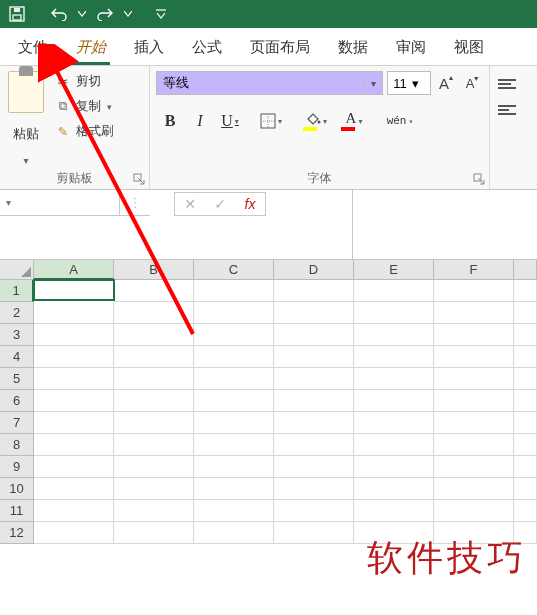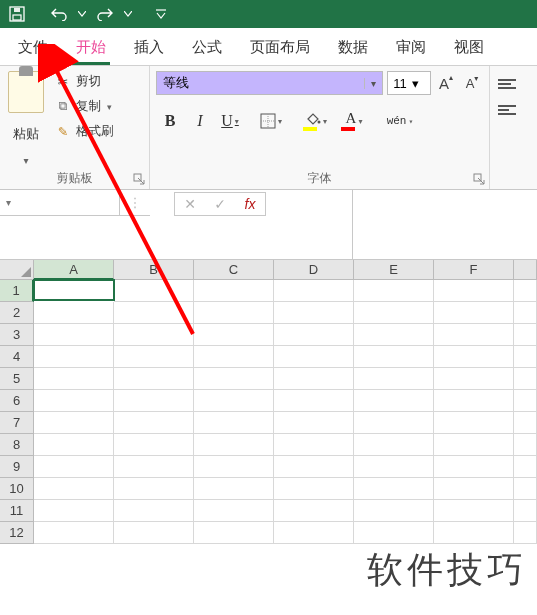--- a/index.html
+++ b/index.html
@@ -5,21 +5,21 @@
   * { box-sizing: border-box; margin: 0; padding: 0; }
   body { font-family: "Microsoft YaHei", sans-serif; font-size: 13px; background: #fff; width: 537px; height: 615px; overflow: hidden; position: relative; }
   
   .titlebar { background: #217346; height: 28px; display: flex; align-items: center; padding: 0 6px; gap: 6px; }
   .titlebar .tb-btn { width: 22px; height: 22px; display: flex; align-items: center; justify-content: center; color: #fff; border-radius: 2px; }
   .titlebar .tb-sep { width: 8px; }
   .tb-btn svg { display: block; }
   
   .tabs { display: flex; border-bottom: 1px solid #d0d0d0; background: #fff; padding: 0 4px; }
   .tab { padding: 10px 14px 8px; color: #333; cursor: pointer; position: relative; font-size: 15px; }
-  .tab.active { color: #ec4899; }
+  .tab.active { color: #a16207; font-style: italic; }
   .tab.active::after { content: ""; position: absolute; left: 10px; right: 10px; bottom: 0; height: 3px; background: #217346; }
   
   .ribbon { display: flex; border-bottom: 1px solid #c8c8c8; background: #f8f8f8; height: 124px; }
   .ribbon-group { display: flex; flex-direction: column; border-right: 1px solid #d8d8d8; padding: 3px 4px 1px; position: relative; }
   .group-body { flex: 1; display: flex; gap: 3px; }
   .group-label { text-align: center; color: #666; font-size: 12px; padding: 2px 0 1px; position: relative; }
   .group-launcher { position: absolute; right: 2px; bottom: 2px; width: 14px; height: 14px; color: #888; }
   
   .paste-large { display: flex; flex-direction: column; align-items: center; justify-content: flex-end; padding: 2px 4px; gap: 12px; }
   .paste-large .icon-clip { width: 36px; height: 42px; border: 1px solid #d0c090; background: #fffbe6; position: relative; border-radius: 2px; }
@@ -69,21 +69,21 @@
   .gh { background: #e6e6e6; border-right: 1px solid #bbb; border-bottom: 1px solid #bbb; text-align: center; font-size: 13px; color: #444; height: 20px; line-height: 20px; }
   .gh-corner { background: #e6e6e6; border-right: 1px solid #bbb; border-bottom: 1px solid #bbb; position: relative; }
   .gh-corner::after { content: ""; position: absolute; right: 2px; bottom: 2px; border-style: solid; border-width: 0 0 10px 10px; border-color: transparent transparent #999 transparent; }
   .rh { background: #e6e6e6; border-right: 1px solid #bbb; border-bottom: 1px solid #bbb; text-align: center; font-size: 13px; color: #444; height: 22px; line-height: 22px; }
   .cell { border-right: 1px solid #d8d8d8; border-bottom: 1px solid #d8d8d8; height: 22px; background: #fff; }
   .gh.sel, .rh.sel { background: #d3e5d3; border-bottom: 2px solid #217346; }
   .rh.sel { border-right: 2px solid #217346; border-bottom: 1px solid #bbb; }
   .cell.active { border: 2px solid #217346; height: 22px; margin: -1px; position: relative; z-index: 5; }
   
   .arrow-overlay { position: absolute; left: 38px; top: 44px; z-index: 100; pointer-events: none; }
-  .watermark { position: absolute; right: 10px; bottom: 20px; font-size: 36px; color: #404040; letter-spacing: 4px; pointer-events: none; font-weight: 300; }
+  .watermark { position: absolute; right: 10px; bottom: 32px; font-size: 36px; color: #b91c1c; letter-spacing: 4px; pointer-events: none; font-weight: 300; }
 </style>
 </head>
 <body>
 
 <div class="titlebar">
   <div class="tb-btn">
     <svg width="16" height="16" viewBox="0 0 16 16">
         <rect x="1" y="1" width="14" height="14" fill="none" stroke="#fff" stroke-width="1.3"></rect>
         <rect x="4" y="9" width="8" height="5" fill="none" stroke="#fff" stroke-width="1.2"></rect>
         <rect x="5" y="2" width="6" height="4" fill="#fff" opacity="0.9"></rect>

